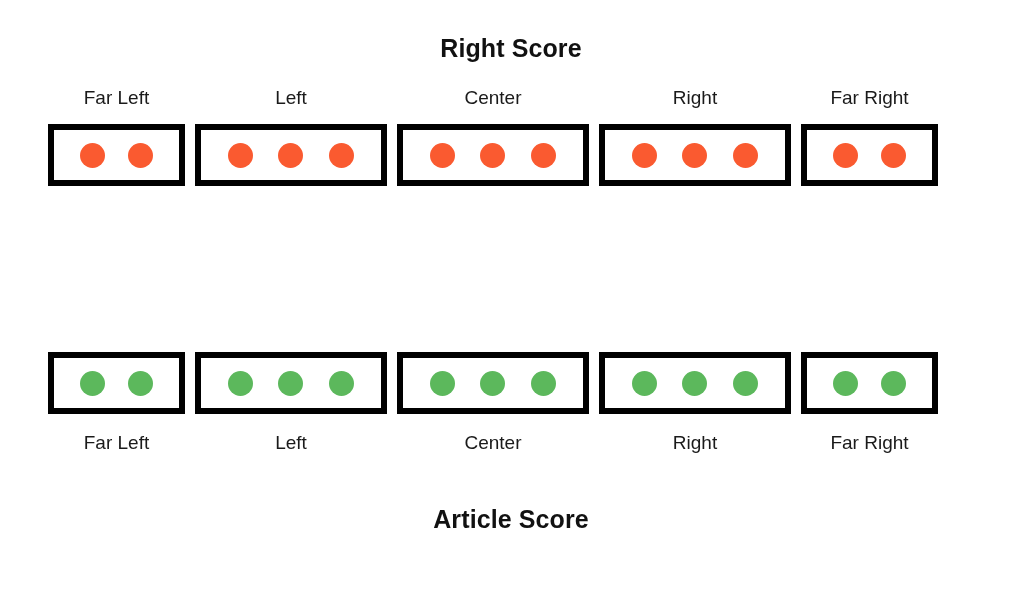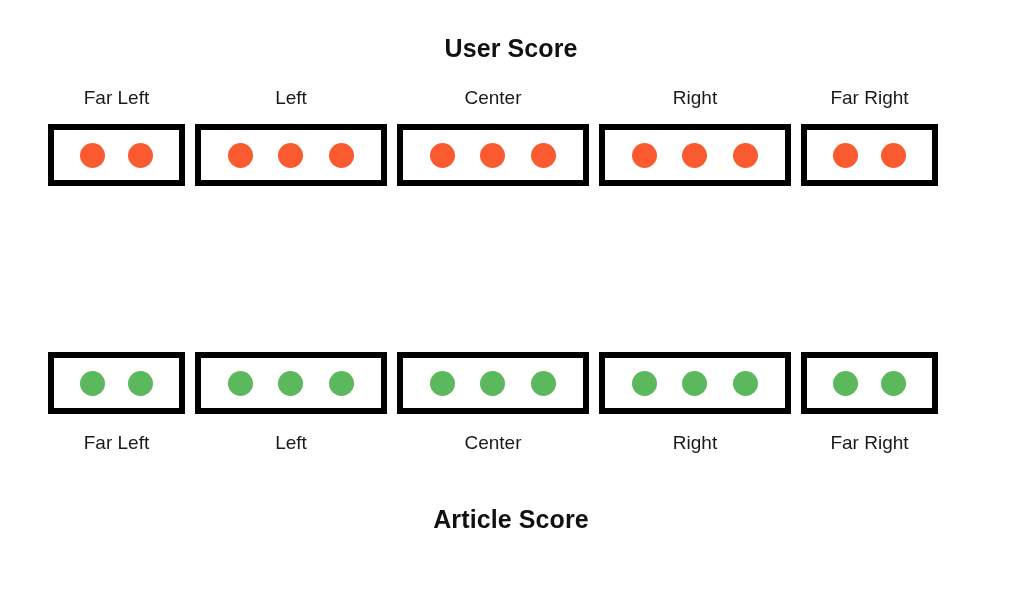--- a/index.html
+++ b/index.html
@@ -86,21 +86,21 @@
     height: 25px;
     border-radius: 50%;
     flex: 0 0 auto;
   }
 </style>
 </head>
 <body>
 
 <div class="chart">
 
-  <div class="title title-top">User Score</div>
+  <div class="title title-top">Right Score</div>
 
   <div class="row row-top">
       <div class="group">
         <div class="cat-label">Far Left</div>
         <div class="box w2">
           <span class="dot" style="background: rgb(250, 90, 48);"></span>
           <span class="dot" style="background: rgb(250, 90, 48);"></span>
         </div>
       </div>
       <div class="group">

